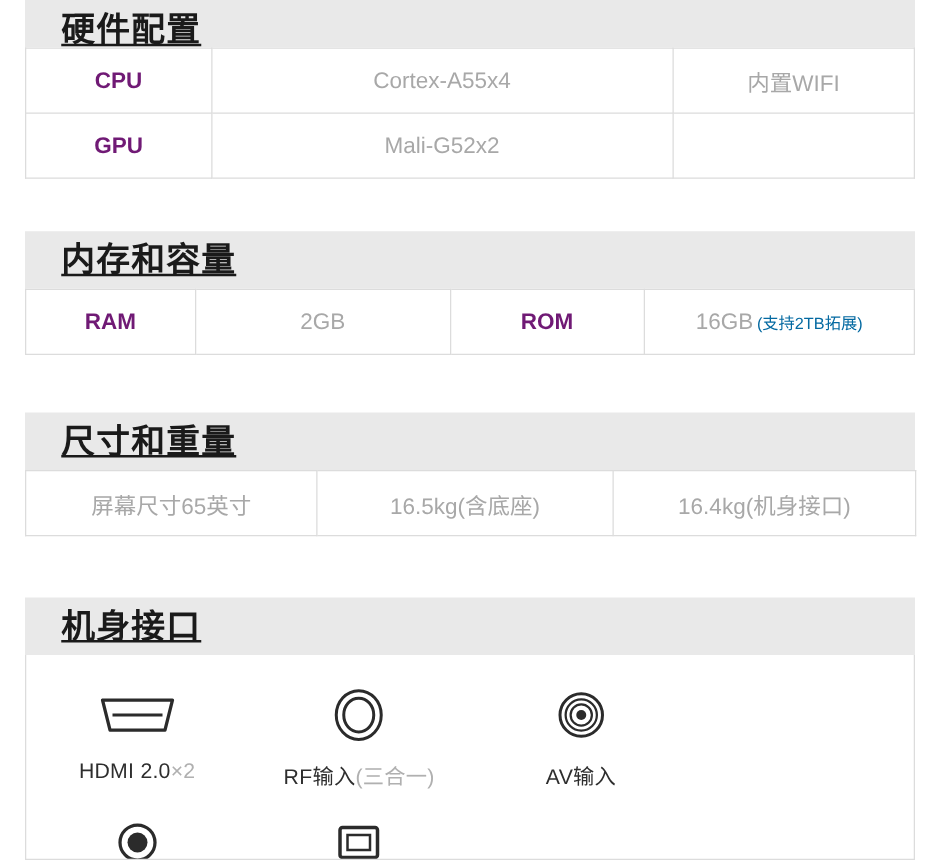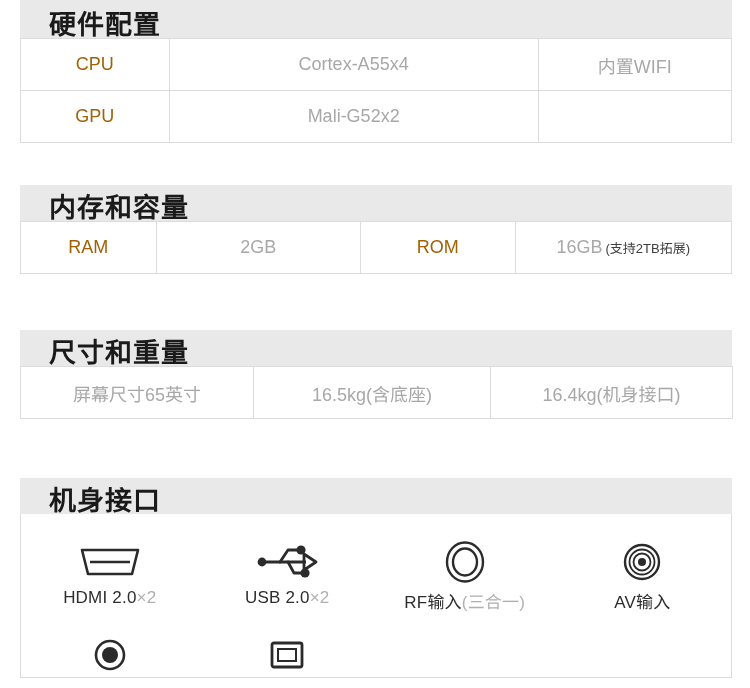--- a/index.html
+++ b/index.html
@@ -24,40 +24,41 @@
   
   .spec-card {
     position: absolute;
     left: 20px;
     width: 712px;
     background: #ffffff;
   }
 
   .card-header {
     background: #e9e9e9;
-    height: 36px;
-    display: flex;
-    align-items: flex-end;
+    height: 46px;
+    display: flex;
+    align-items: center;
     padding-left: 29px;
     overflow: hidden;
   }
 
   .card-header.clipped {
     height: 46px;
     align-items: flex-end;
   }
 
   .card-title {
     font-size: 27px;
     font-weight: 700;
     color: #1a1a1a;
     letter-spacing: 1px;
     line-height: 1;
     white-space: nowrap;
     font-family: "DejaVu Sans", "Liberation Sans", sans-serif;
+    text-decoration: underline;
   }
 
   
   .spec-table {
     width: 100%;
     border-collapse: collapse;
     table-layout: fixed;
     background: #ffffff;
   }
 
@@ -68,28 +69,29 @@
     vertical-align: middle;
     font-size: 18px;
     color: #a8a8a8;
     font-weight: 400;
     padding: 0 4px;
     white-space: nowrap;
     overflow: hidden;
   }
 
   .spec-table td.key {
-    color: #a16207;
+    color: #701a75;
+    font-weight: bold;
   }
 
   .spec-table td.blank { }
 
   .sub-note {
     font-size: 13px;
-    color: #404040;
+    color: #0369a1;
     margin-left: 3px;
   }
 
   
   .ports-body {
     border: 1px solid #dcdcdc;
     border-top: none;
     background: #ffffff;
     padding: 0;
     overflow: hidden;
@@ -110,20 +112,21 @@
   }
 
   .port-icon {
     height: 52px;
     display: flex;
     align-items: center;
     justify-content: center;
   }
 
   .port-label {
+    margin-top: 9px;
     font-size: 17px;
     color: #2e2e2e;
     white-space: nowrap;
     letter-spacing: 0.2px;
   }
 
   .port-label .dim {
     color: #b0b0b0;
   }
 
@@ -197,34 +200,20 @@
         <div class="port-item">
           <div class="port-icon">
             <svg width="66" height="36" viewBox="0 0 66 36" aria-hidden="true">
               <path d="M5 6 H61 L55 30 H11 Z" fill="none" stroke="#2b2b2b" stroke-width="2.6" stroke-linejoin="round"></path>
               <line x1="13" y1="18" x2="53" y2="18" stroke="#2b2b2b" stroke-width="2.4"></line>
             </svg>
           </div>
           <div class="port-label"><span>HDMI 2.0</span><span class="dim">×2</span></div>
         </div>
 
-        <div class="port-item">
-          <div class="port-icon">
-            <svg width="66" height="44" viewBox="0 0 66 44" aria-hidden="true">
-              <line x1="9" y1="22" x2="52" y2="22" stroke="#2b2b2b" stroke-width="2.8"></line>
-              <circle cx="8" cy="22" r="4.4" fill="#2b2b2b"></circle>
-              <path d="M26 22 L34 10 L45 10" fill="none" stroke="#2b2b2b" stroke-width="2.8" stroke-linecap="round" stroke-linejoin="round"></path>
-              <circle cx="47" cy="10" r="4.6" fill="#2b2b2b"></circle>
-              <path d="M34 22 L40 33 L49 33" fill="none" stroke="#2b2b2b" stroke-width="2.8" stroke-linecap="round" stroke-linejoin="round"></path>
-              <circle cx="51" cy="33" r="4.6" fill="#2b2b2b"></circle>
-              <path d="M50 14 L62 22 L50 30 Z" fill="none" stroke="#2b2b2b" stroke-width="2.8" stroke-linejoin="round"></path>
-            </svg>
-          </div>
-          <div class="port-label"><span>USB 2.0</span><span class="dim">×2</span></div>
-        </div>
 
         <div class="port-item">
           <div class="port-icon">
             <svg width="48" height="48" viewBox="0 0 48 48" aria-hidden="true">
               <ellipse cx="24" cy="24" rx="18" ry="19.5" fill="none" stroke="#2b2b2b" stroke-width="2.4"></ellipse>
               <ellipse cx="24" cy="24" rx="12" ry="13.5" fill="none" stroke="#2b2b2b" stroke-width="2.4"></ellipse>
             </svg>
           </div>
           <div class="port-label"><span>RF输入</span><span class="dim">(三合一)</span></div>
         </div>

